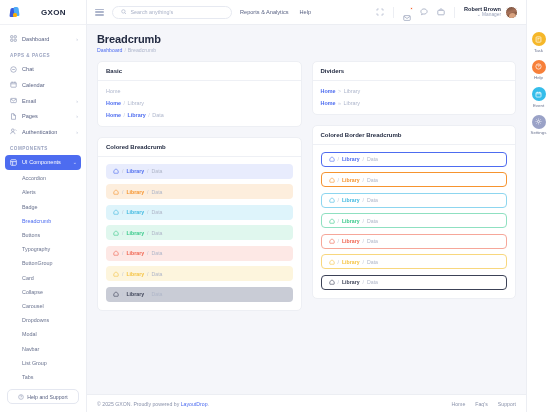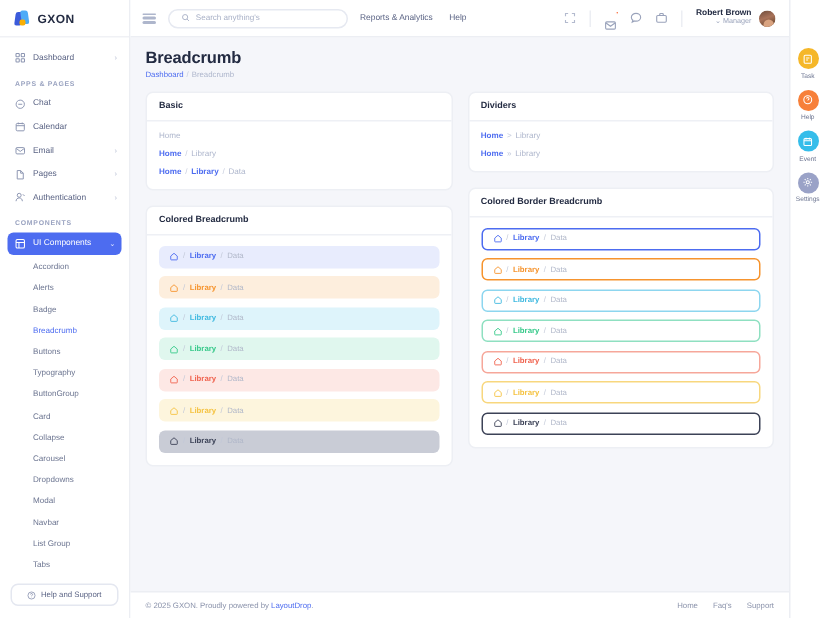--- a/index.html
+++ b/index.html
@@ -10,21 +10,21 @@
     overflow: hidden;
   }
   .app { position: relative; width: 550px; height: 412px; display: flex; }
 
   
   .sidebar {
     width: 87px; height: 412px; background: #ffffff;
     border-right: 1px solid #eceef3;
     display: flex; flex-direction: column; flex: 0 0 87px;
   }
-  .logo-row { height: 25px; display: flex; align-items: center; gap: 4px; padding-left: 10px;
+  .logo-row { height: 25px; display: flex; align-items: center; gap: 20px; padding-left: 10px;
     border-bottom: 1px solid #f0f1f5; }
   .logo-mark { width: 11px; height: 11px; position: relative; flex: 0 0 11px; }
   .logo-mark span { position: absolute; border-radius: 1.5px; }
   .lm1 { width: 5px; height: 9px; left: 0; top: 1px; background: #3b5bdb; transform: skewX(-8deg); }
   .lm2 { width: 5px; height: 9px; left: 4px; top: 0px; background: #4dabf7; transform: skewX(8deg); }
   .lm3 { width: 4px; height: 4px; left: 3px; top: 6px; background: #fab005; }
   .logo-text { font-size: 8px; font-weight: 700; color: #232b42; letter-spacing: 0.3px; }
 
   .nav { padding: 6px 0 0 0; overflow: hidden; flex: 1; }
   .nav-section {

